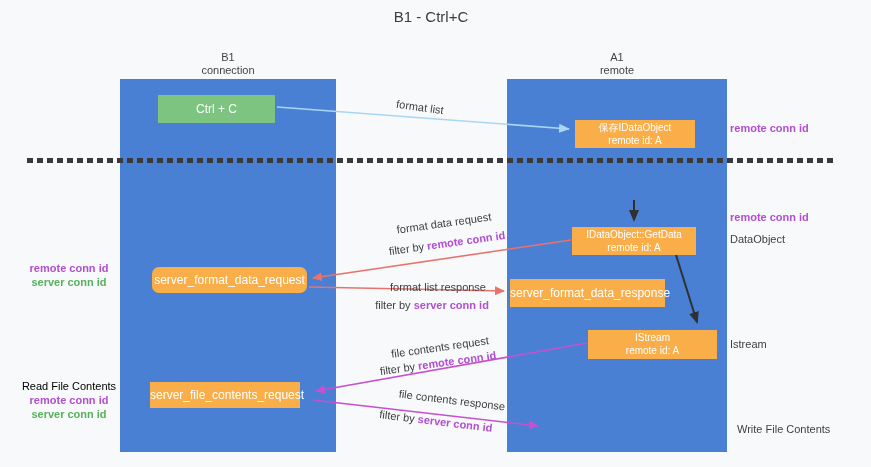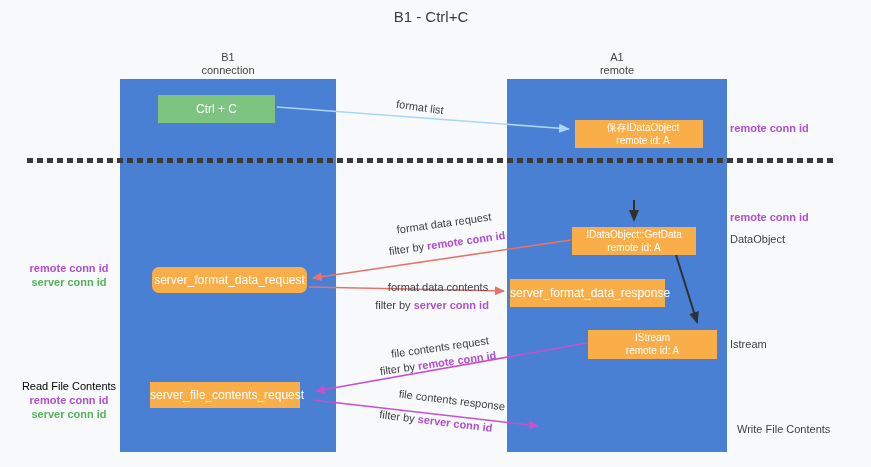--- a/index.html
+++ b/index.html
@@ -22,21 +22,21 @@
 
   svg.arrows{position:absolute;left:0;top:0;z-index:2;pointer-events:none;}
 
   .box{position:absolute;z-index:3;color:#ffffff;text-align:center;font-size:12px;}
   .box.green{background:#7cc47f;}
   .box.orange{background:#f9ae49;}
   .box.two{font-size:10px;line-height:13px;padding-top:1px;}
 
   .b-ctrlc{left:158px;top:95px;width:117px;height:28px;line-height:28px;}
   .b-ctrlv{left:575px;top:174px;width:118px;height:25px;line-height:25px;}
-  .b-save{left:575px;top:120px;width:120px;height:27px;padding-left:8px;}
+  .b-save{left:575px;top:120px;width:120px;height:27px;}
   .b-getdata{left:572px;top:227px;width:124px;height:27px;}
   .b-istream{left:588px;top:330px;width:129px;height:28px;}
   .b-freq{left:152px;top:267px;width:155px;height:26px;line-height:26px;border-radius:7px;}
   .b-fres{left:510px;top:279px;width:155px;height:28px;line-height:28px;}
   .b-creq{left:150px;top:382px;width:150px;height:26px;line-height:26px;}
   .b-cres{left:545px;top:417px;width:162px;height:26px;line-height:26px;}
 
   .lbl{position:absolute;z-index:4;font-size:11px;color:#3f3f3f;}
   .lbl.center{text-align:center;}
   .purple{color:#b14fd0;font-weight:bold;}
@@ -132,21 +132,21 @@
   <div class="box orange b-creq">server_file_contents_request</div>
 
   <div class="lbl center l-formatlist">format list</div>
 
   <div class="lbl center l-fdr1">format data request</div>
   <div class="lbl l-fdr2">
     <span>filter by</span>
     <span class="purple">remote conn id</span>
   </div>
 
-  <div class="lbl center l-fdres1">format data contents</div>
+  <div class="lbl center l-fdres1">format list response</div>
   <div class="lbl center l-fdres2">
     <span>filter by</span>
     <span class="purple">server conn id</span>
   </div>
 
   <div class="lbl center l-fcr1">file contents request</div>
   <div class="lbl l-fcr2">
     <span>filter by</span>
     <span class="purple">remote conn id</span>
   </div>

